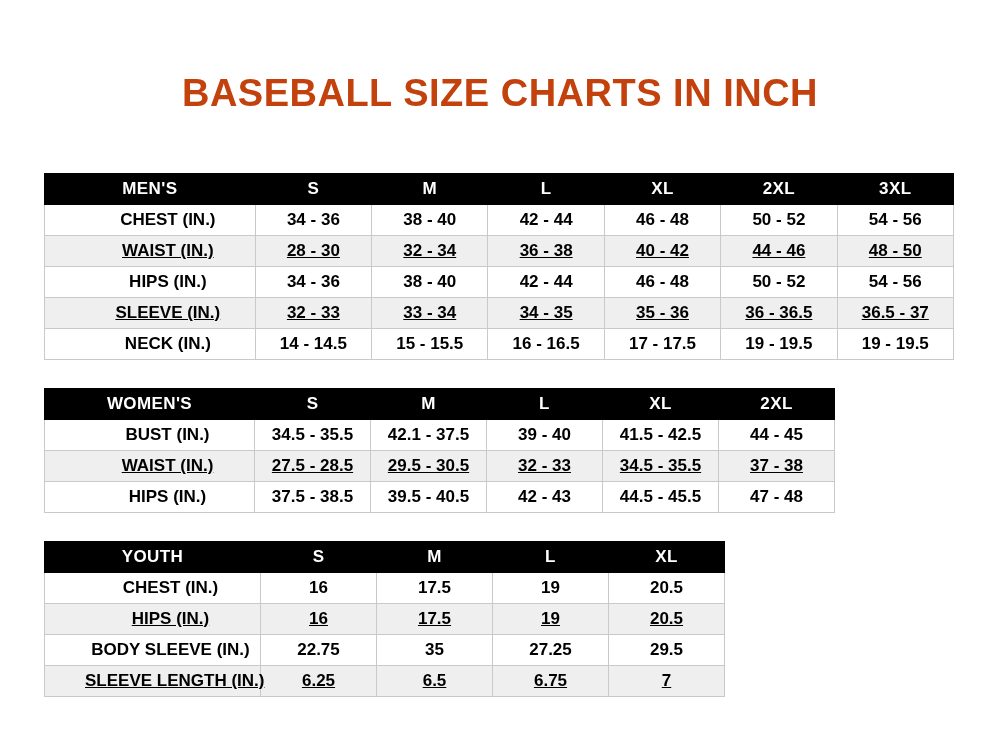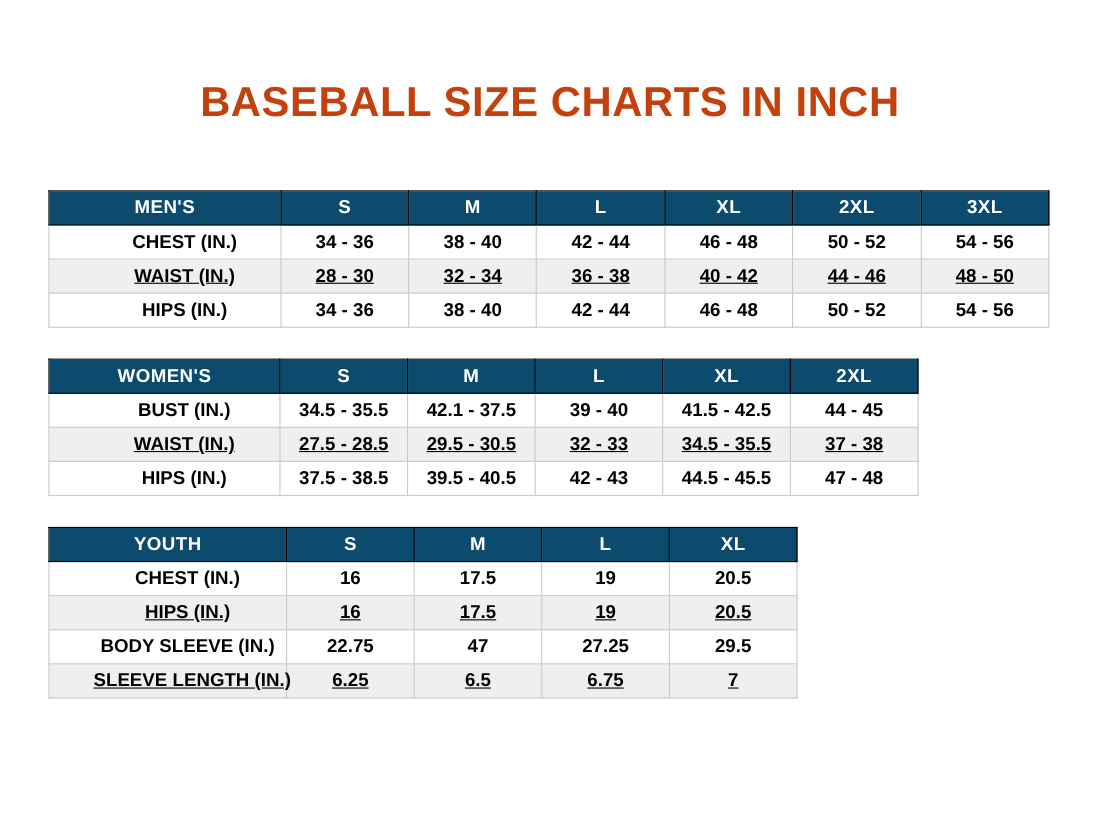--- a/index.html
+++ b/index.html
@@ -47,21 +47,21 @@
   table.size-chart th {
     border: 1px solid #c9c9c9;
     text-align: center;
     height: 31px;
     padding: 0 4px;
     white-space: nowrap;
     box-sizing: border-box;
   }
 
   table.size-chart thead th {
-    background: #0c4a6e;
+    background: #000000;
     color: #ffffff;
     border: 1px solid #000000;
     font-weight: bold;
     letter-spacing: 0.4px;
   }
 
   table.size-chart thead th.row-head {
     text-align: center;
   }
 
@@ -146,20 +146,38 @@
         </tr>
         <tr>
           <td class="row-label">HIPS (IN.)</td>
           <td>34 - 36</td>
           <td>38 - 40</td>
           <td>42 - 44</td>
           <td>46 - 48</td>
           <td>50 - 52</td>
           <td>54 - 56</td>
         </tr>
+        <tr class="alt">
+          <td class="row-label">SLEEVE (IN.)</td>
+          <td>32 - 33</td>
+          <td>33 - 34</td>
+          <td>34 - 35</td>
+          <td>35 - 36</td>
+          <td>36 - 36.5</td>
+          <td>36.5 - 37</td>
+        </tr>
+        <tr>
+          <td class="row-label">NECK (IN.)</td>
+          <td>14 - 14.5</td>
+          <td>15 - 15.5</td>
+          <td>16 - 16.5</td>
+          <td>17 - 17.5</td>
+          <td>19 - 19.5</td>
+          <td>19 - 19.5</td>
+        </tr>
       </tbody>
     </table>
 
     <table class="size-chart" id="table-womens">
       <colgroup>
         <col class="c0">
           <col class="cx">
           <col class="cx">
           <col class="cx">
           <col class="cx">
@@ -231,21 +249,21 @@
         <tr class="alt">
           <td class="row-label">HIPS (IN.)</td>
           <td>16</td>
           <td>17.5</td>
           <td>19</td>
           <td>20.5</td>
         </tr>
         <tr>
           <td class="row-label">BODY SLEEVE (IN.)</td>
           <td>22.75</td>
-          <td>47</td>
+          <td>35</td>
           <td>27.25</td>
           <td>29.5</td>
         </tr>
         <tr class="alt">
           <td class="row-label">SLEEVE LENGTH (IN.)</td>
           <td>6.25</td>
           <td>6.5</td>
           <td>6.75</td>
           <td>7</td>
         </tr>

